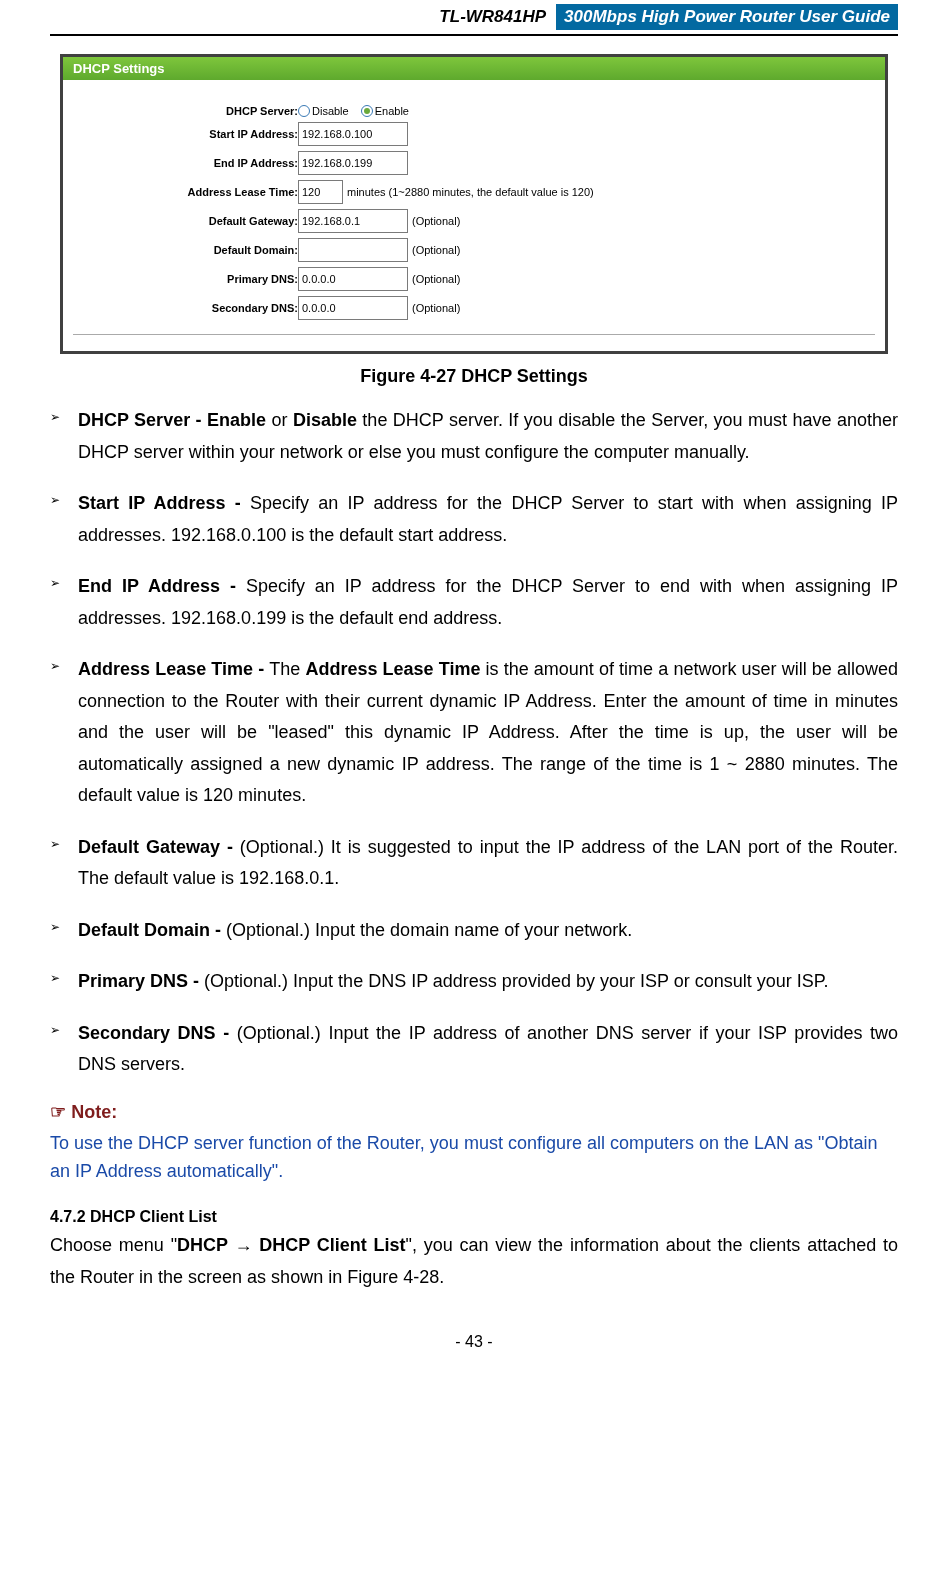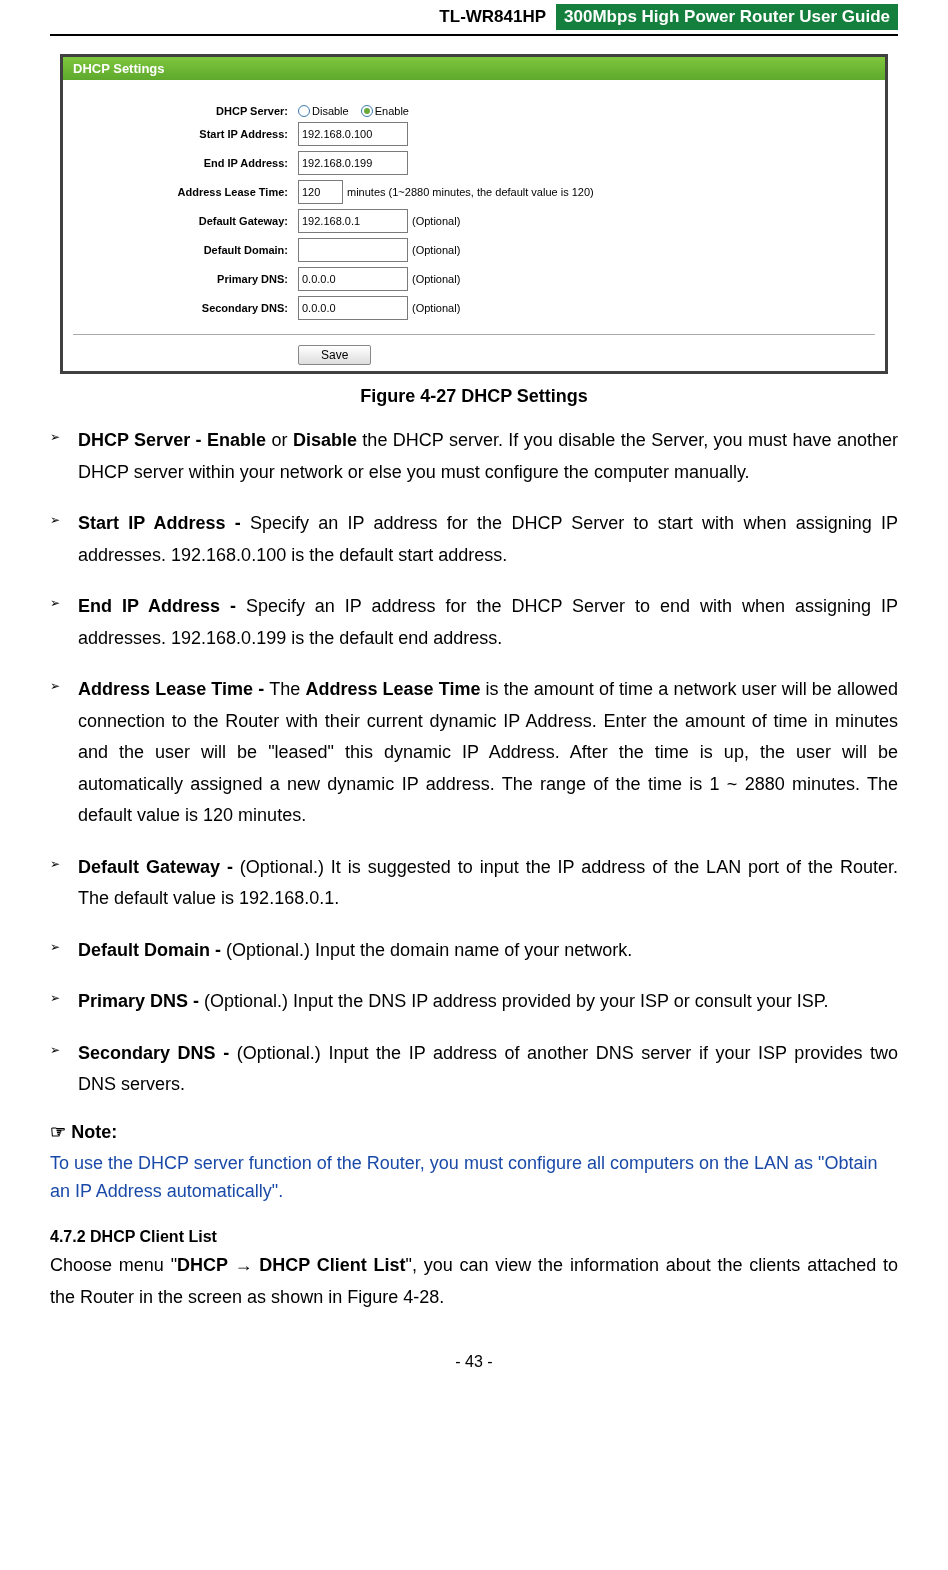--- a/index.html
+++ b/index.html
@@ -13,29 +13,30 @@
     .page {
       padding: 0 50px 20px 50px;
     }
     .header-bar {
       display: flex;
       justify-content: flex-end;
       align-items: center;
       border-bottom: 2px solid #000;
       padding: 4px 0;
       margin-bottom: 18px;
+      font-style: italic;
     }
     .model-box {
       font-weight: bold;
       font-size: 17px;
       padding: 2px 6px;
       margin-right: 4px;
     }
     .guide-title {
-      background: #15803d;
+      background: #0369a1;
       color: #fff;
       font-weight: bold;
       font-size: 17px;
       padding: 3px 8px;
     }
     .screenshot-wrap {
       border: 3px solid #404040;
       margin: 0 10px 10px 10px;
     }
     .panel-title {
@@ -54,21 +55,20 @@
     .form-row {
       display: flex;
       align-items: center;
       margin-bottom: 5px;
     }
     .form-label {
       width: 235px;
       text-align: right;
       font-weight: bold;
       font-size: 11px;
-      padding-right: 10px;
     }
     .form-field {
       display: flex;
       align-items: center;
       font-size: 11px;
       gap: 4px;
     }
     .text-input {
       height: 24px;
       border: 1px solid #7a7a7a;
@@ -133,21 +133,21 @@
     }
     .bullet-list li::before {
       content: '➢';
       position: absolute;
       left: 0;
       top: 2px;
       font-size: 12px;
       color: #000;
     }
     .note-header {
-      color: #000000;
+      color: #7f1d1d;
       font-weight: bold;
       font-size: 18px;
       margin-top: 6px;
       margin-bottom: 6px;
     }
     .note-body {
       color: #1a4aa8;
       font-size: 18px;
       line-height: 1.6;
       margin-bottom: 22px;
@@ -246,23 +246,20 @@
       <div class="form-row">
         <div class="form-label">Secondary DNS:</div>
         <div class="form-field">
           <input type="text" class="text-input w-ip" value="0.0.0.0" style="">
           <span>(Optional)</span>
         </div>
       </div>
 
       <div class="hr-line"></div>
 
-      <div class="save-row">
-        <button class="save-button">Save</button>
-      </div>
     </div>
   </div>
 
   <div class="figure-caption">Figure 4-27 DHCP Settings</div>
 
   <ul class="bullet-list">
     <li>
       <b>DHCP Server - Enable</b><span> or </span><b>Disable</b><span> the DHCP server. If you disable the Server, you must have another DHCP server within your network or else you must configure the computer manually.</span>
     </li>
     <li>

